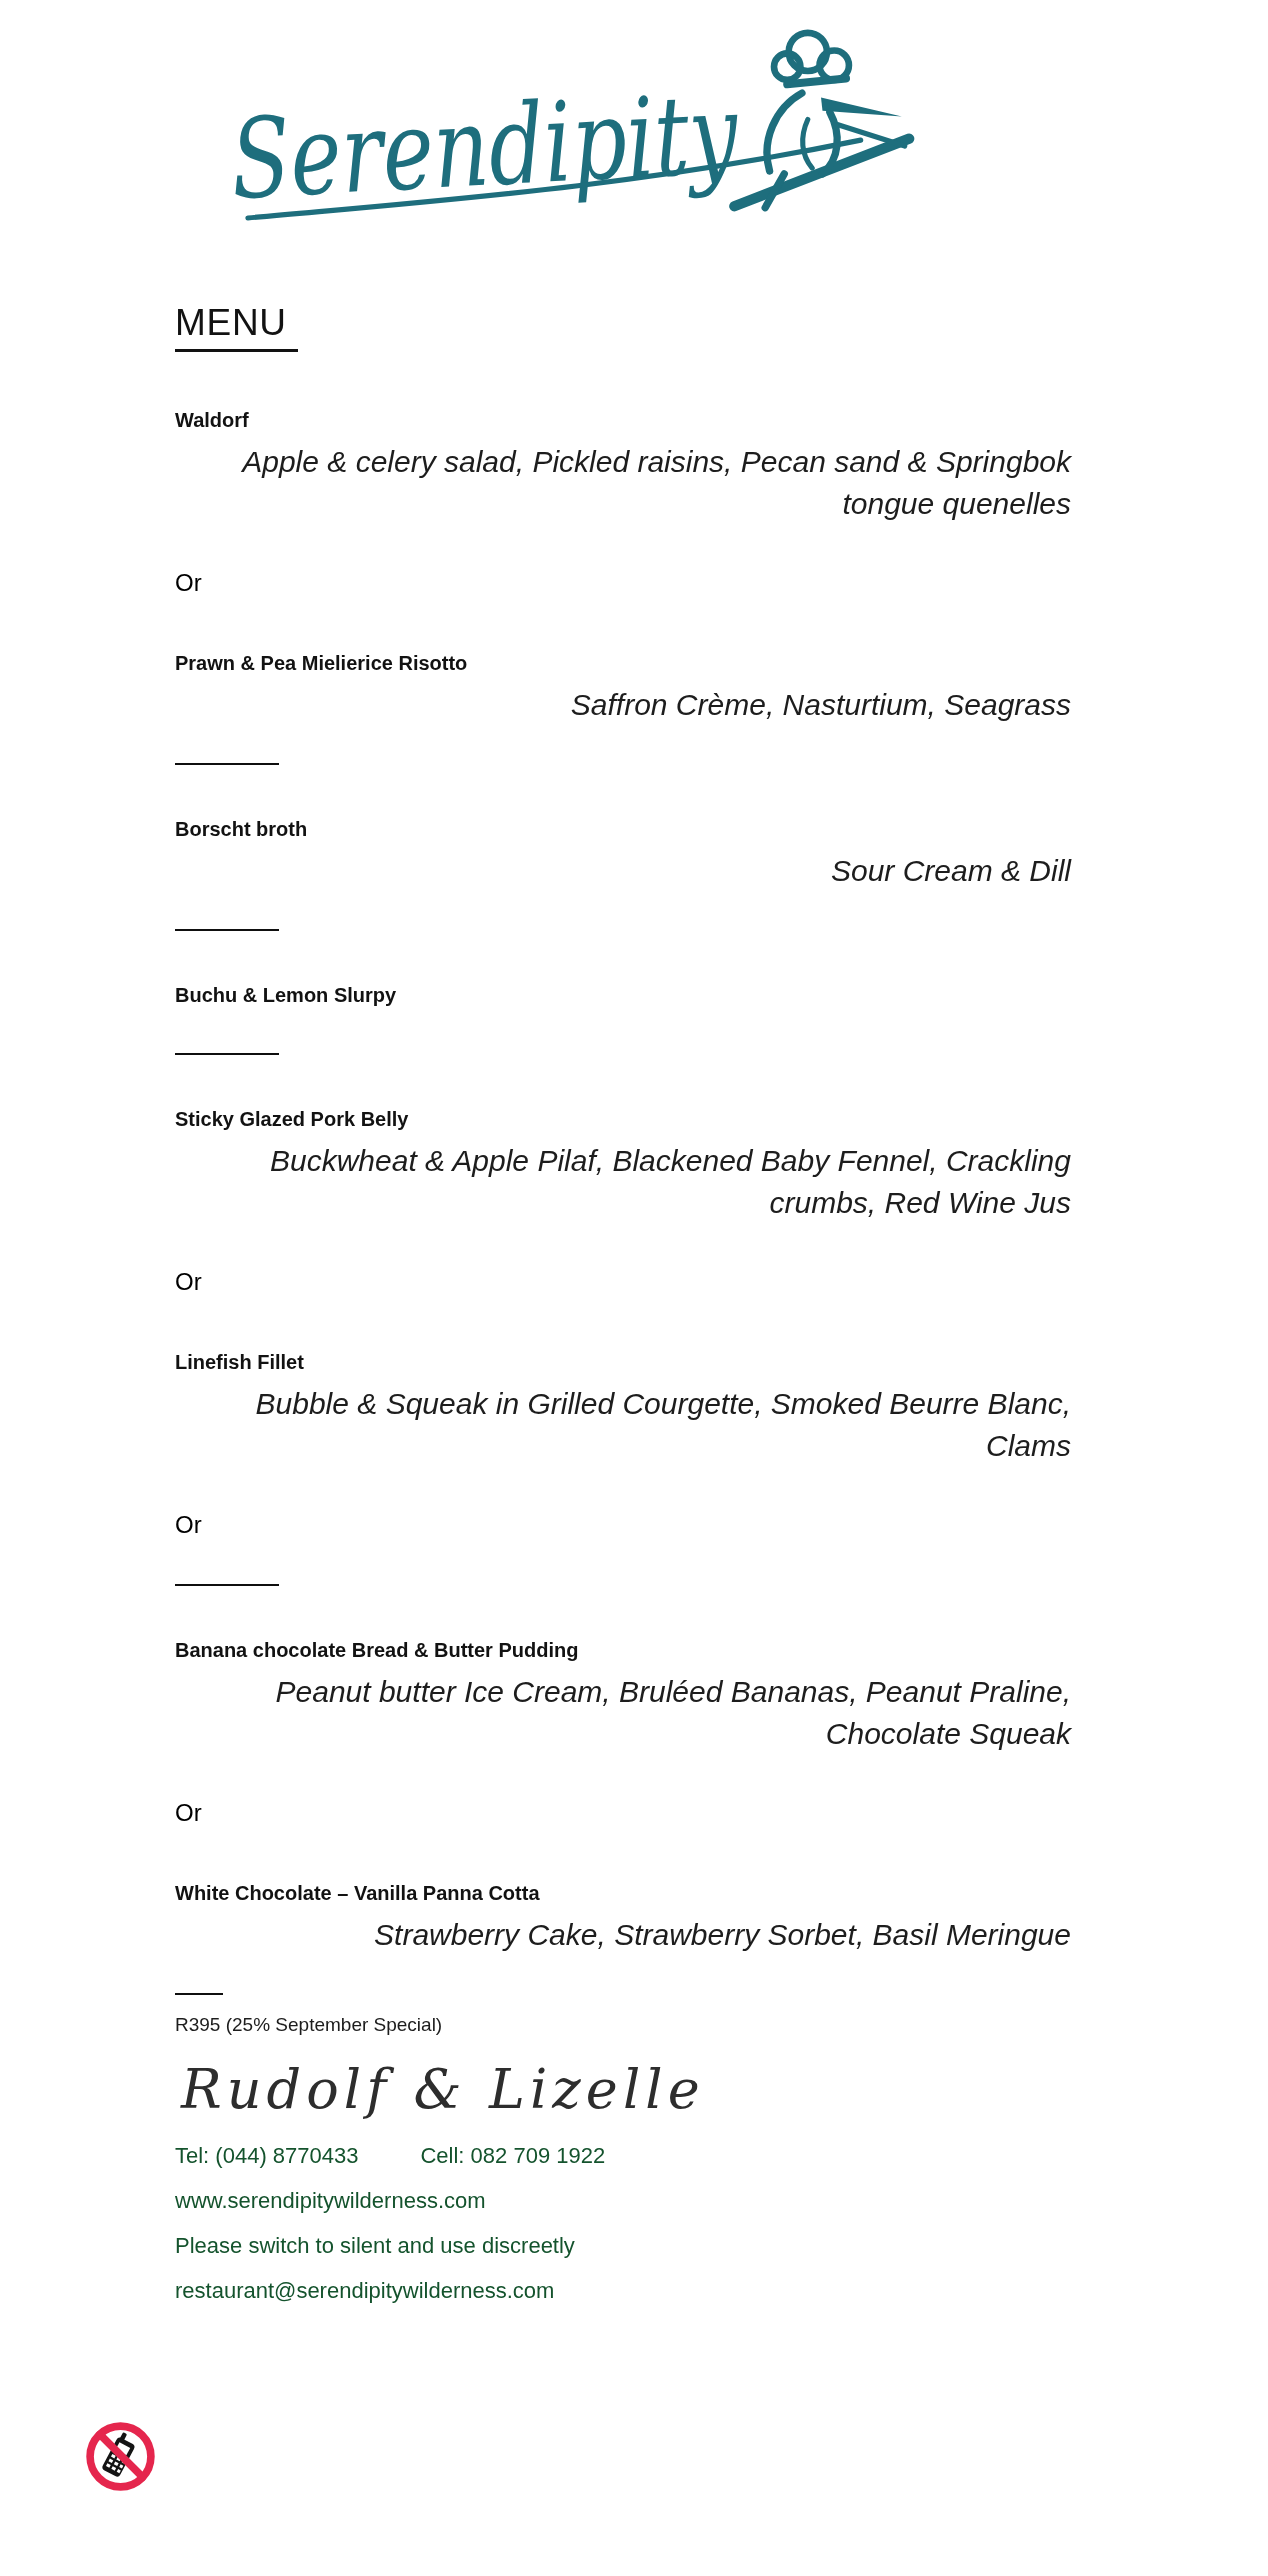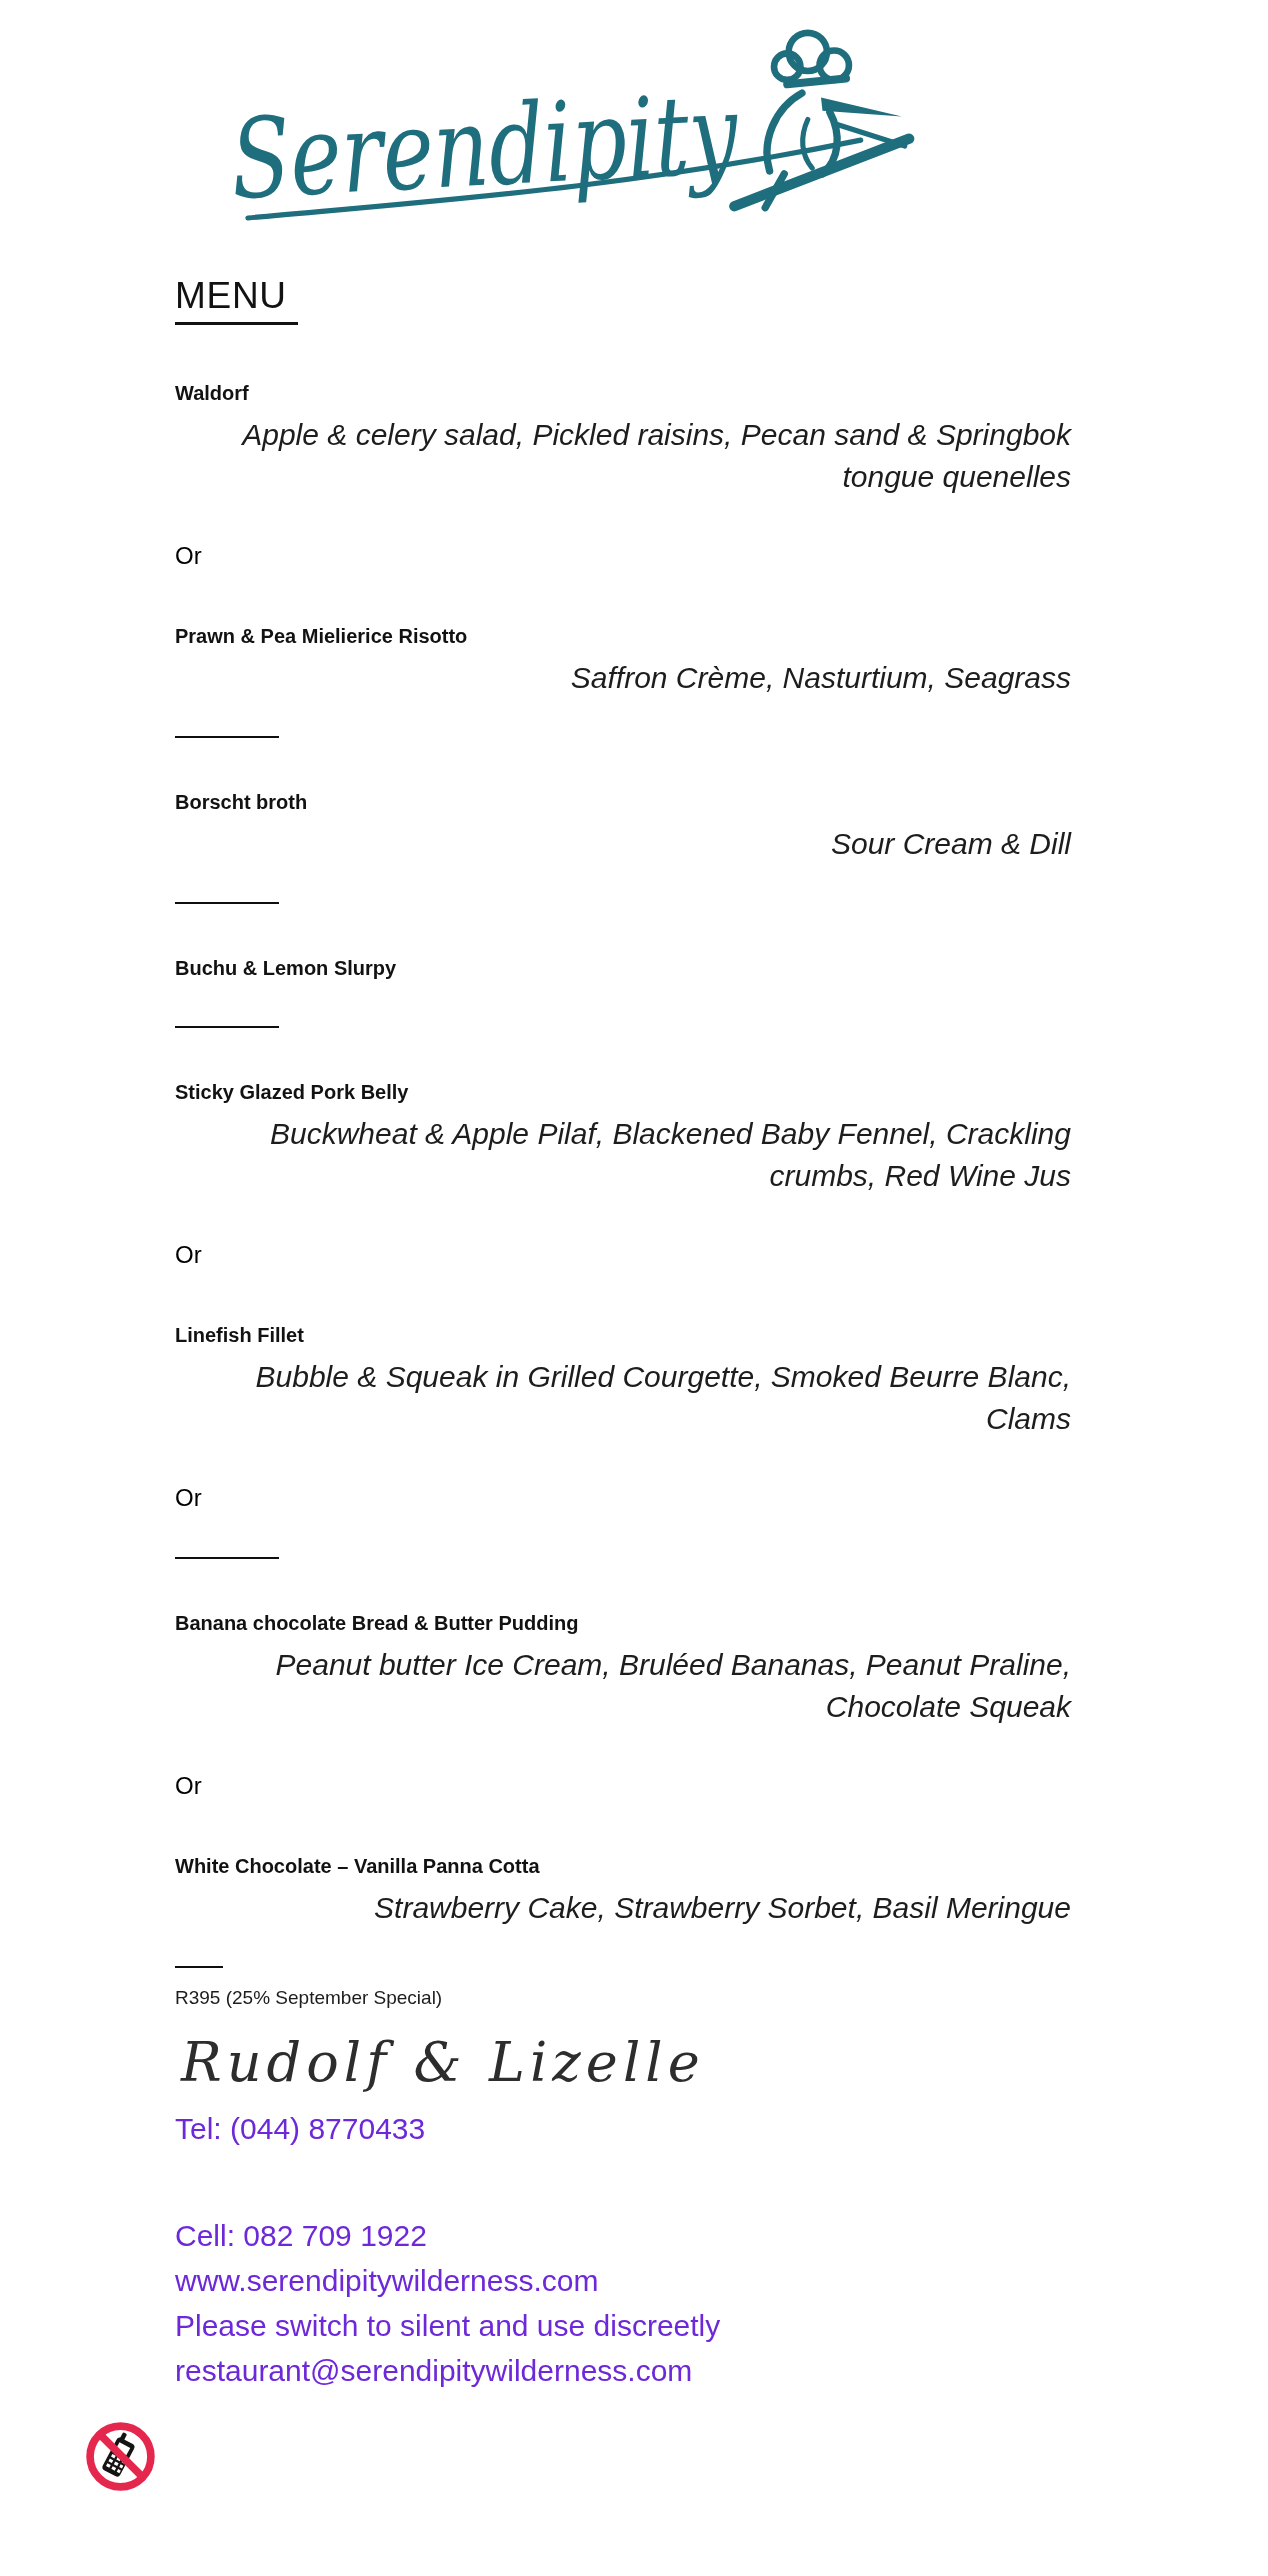--- a/index.html
+++ b/index.html
@@ -19,21 +19,21 @@
   .logo-script {
     font-family: "DejaVu Serif", serif;
     font-style: italic;
     font-weight: 400;
   }
 
   
   .content {
     position: absolute;
     left: 175px;
-    top: 275px;
+    top: 302px;
     width: 933px;
   }
 
   .menu-heading {
     display: inline-block;
     font-size: 37px;
     line-height: 41px;
     letter-spacing: 0.7px;
     color: #121212;
     border-bottom: 3.7px solid #121212;
@@ -86,24 +86,23 @@
     font-family: "DejaVu Serif", serif;
     font-style: italic;
     font-size: 54px;
     line-height: 59px;
     letter-spacing: 5.1px;
     color: #2d2d2d;
     margin: 0 0 14.7px 5.9px;
   }
 
   .contact-line {
-    font-size: 30px;
+    font-size: 22px;
     line-height: 45px;
-    color: #6d28d9;
-    flex-direction: column;
+    color: #14532d;
   }
   .phones-row { display: flex; gap: 62px; }
 
   .no-phone-svg {
     position: absolute;
     left: 84px;
     top: 2420px;
     width: 73px;
     height: 73px;
   }

